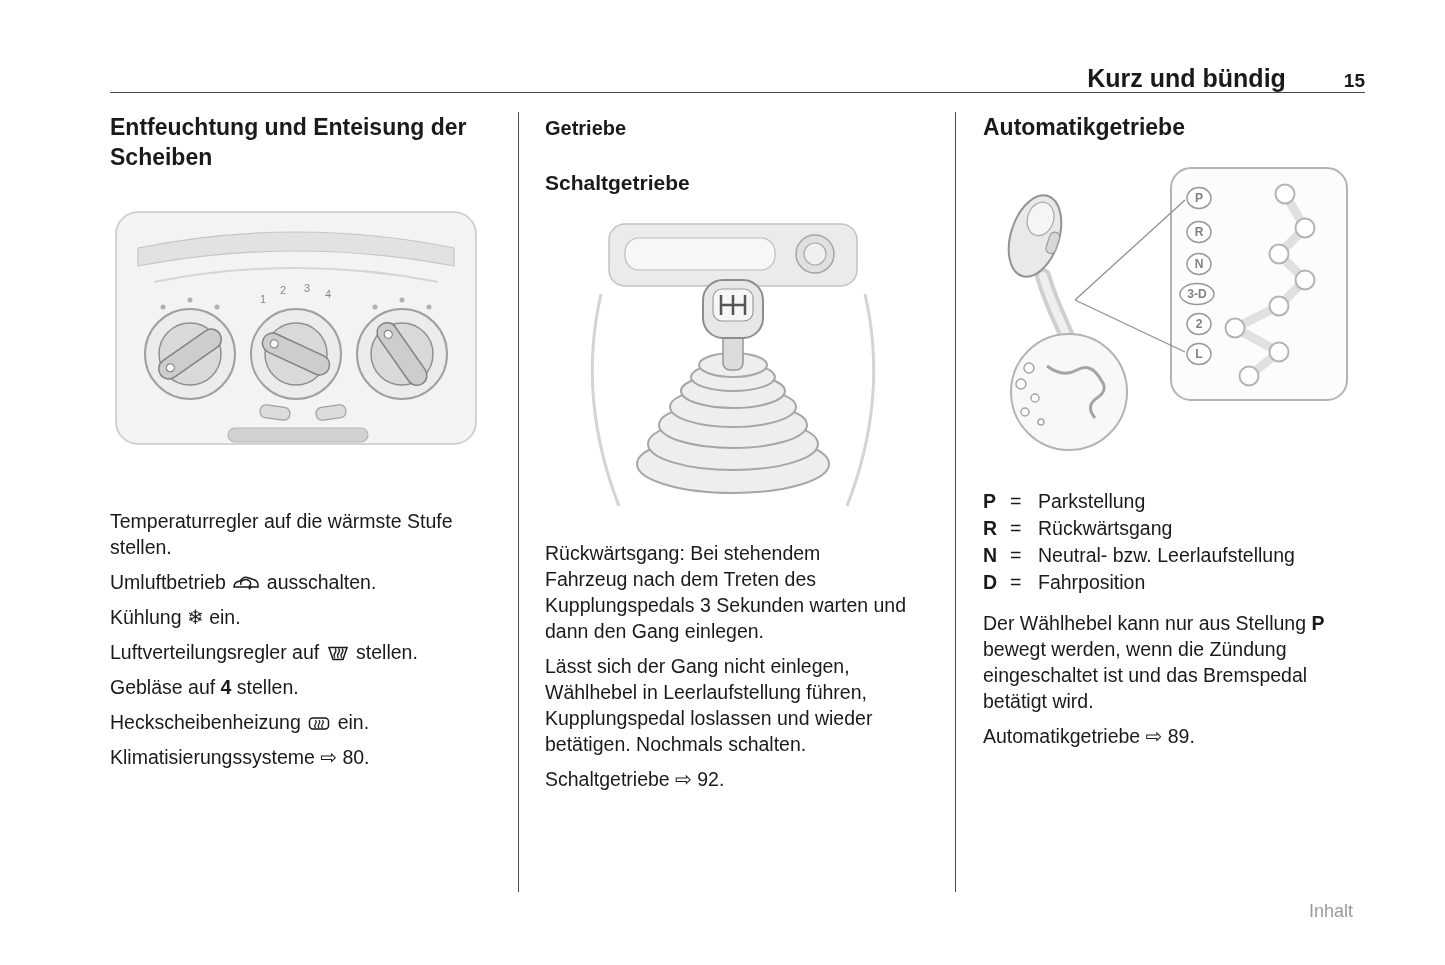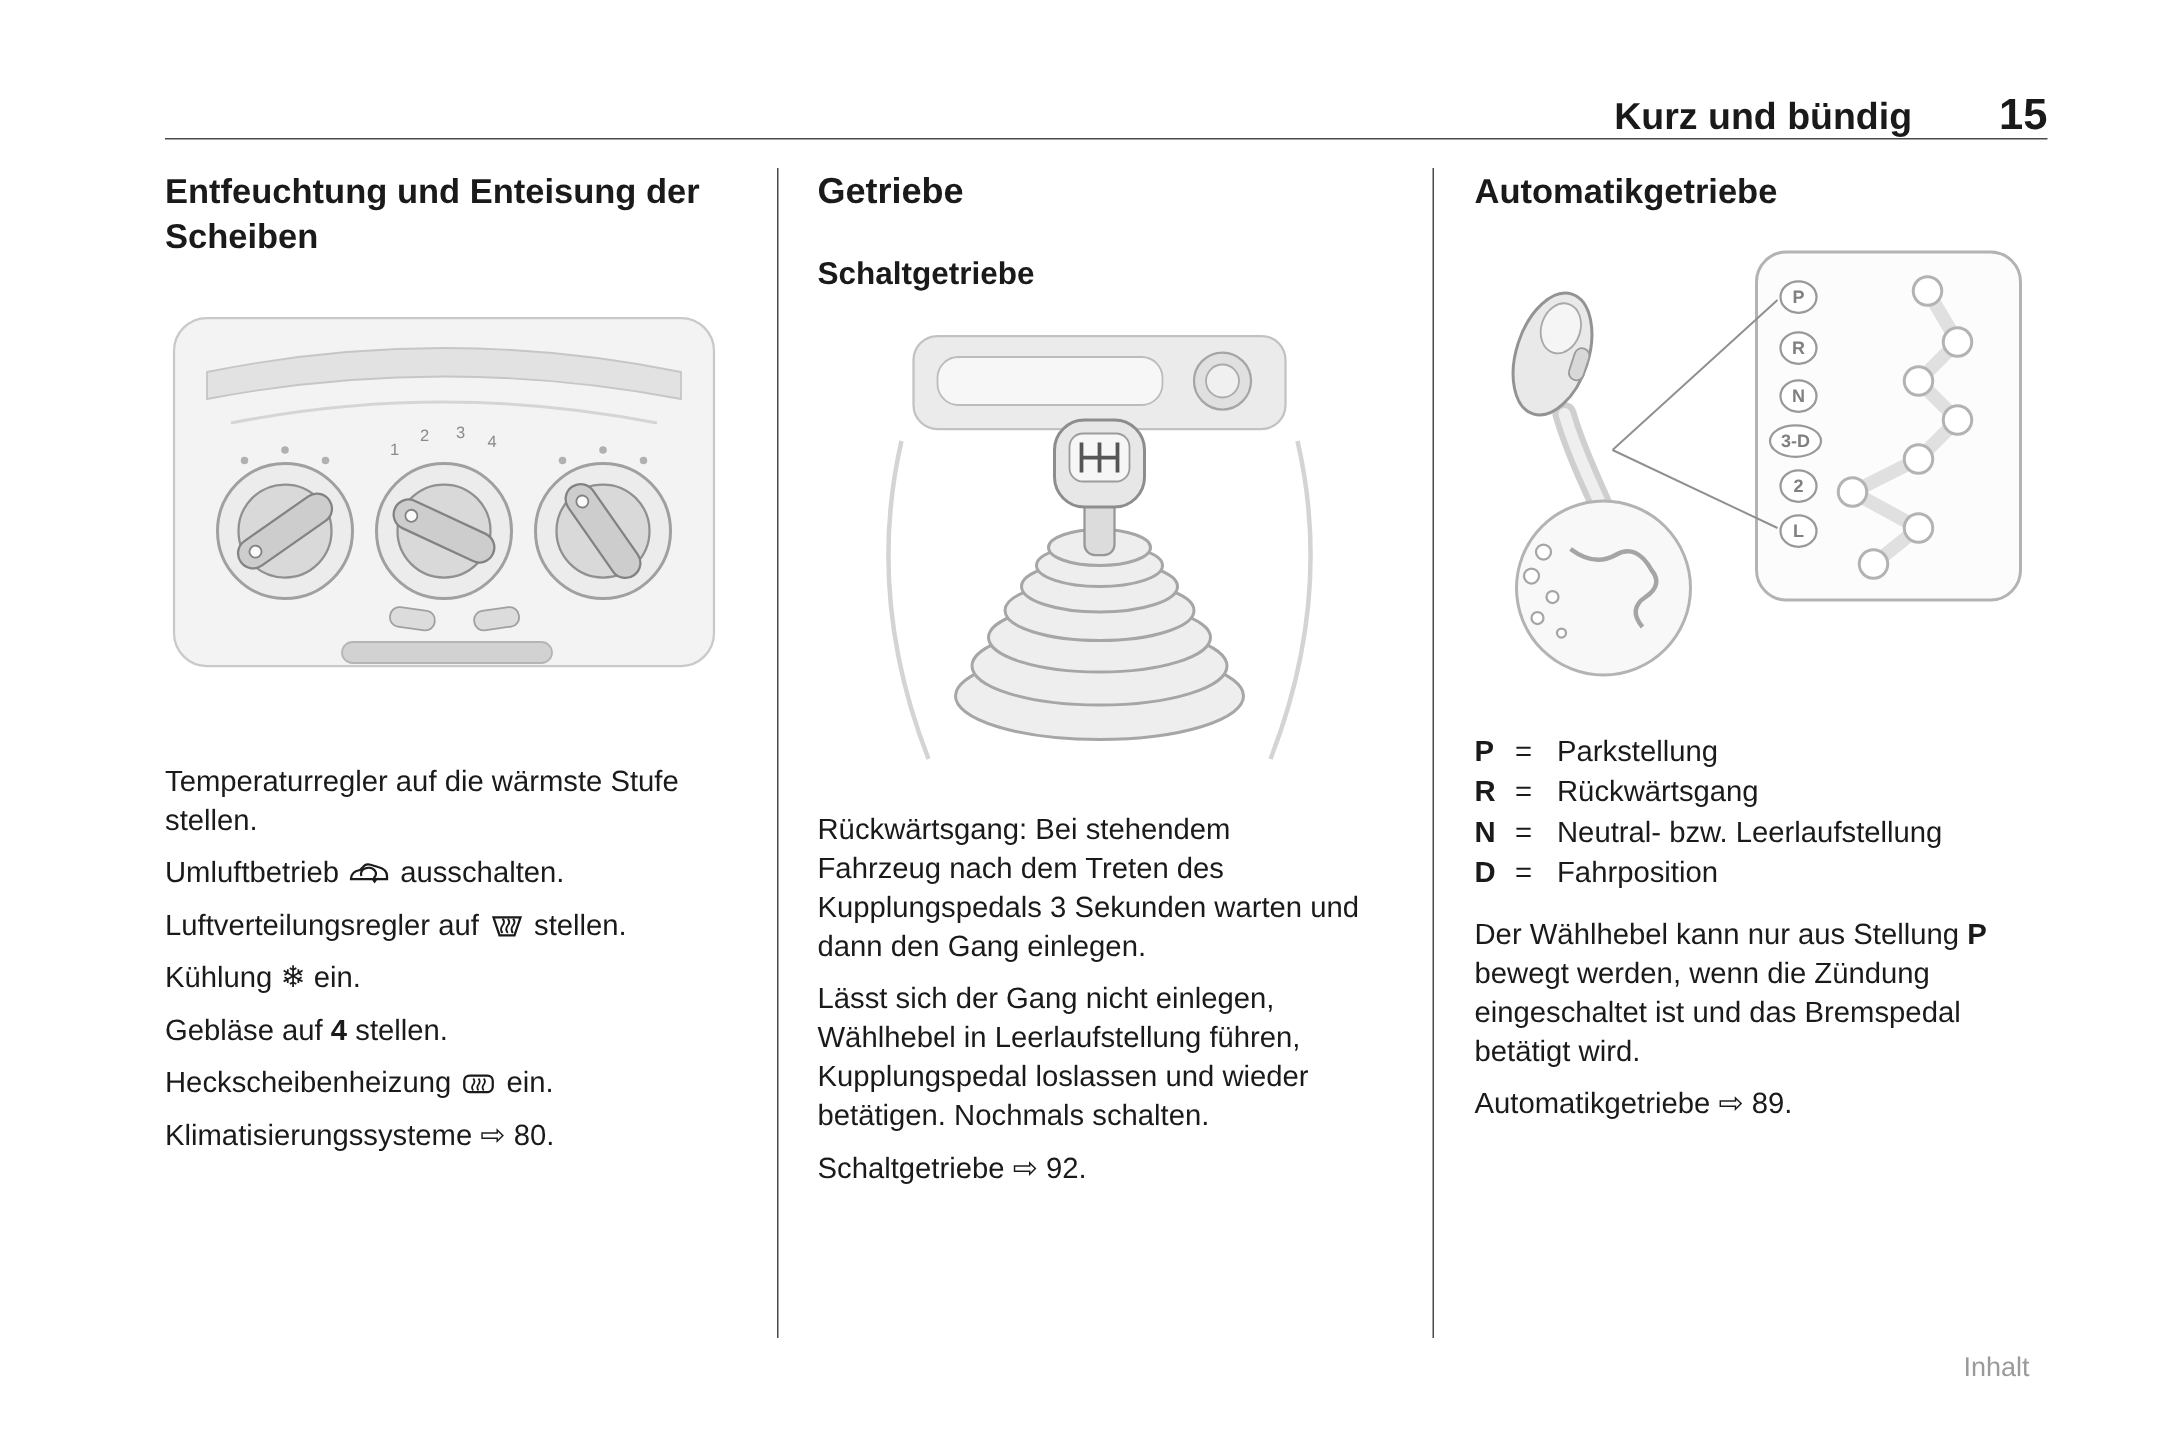--- a/index.html
+++ b/index.html
@@ -3,32 +3,32 @@
 <meta charset="utf-8">
 <style>
   html,body{margin:0;padding:0;}
   body{
     width:1445px;height:965px;position:relative;background:#ffffff;
     font-family:"Liberation Sans", sans-serif;color:#1a1a1a;overflow:hidden;
   }
   
   .page-header{position:absolute;top:36px;right:80px;display:flex;align-items:baseline;gap:58px;}
   .section-title{font-size:25px;font-weight:bold;margin-top:28px;}
-  .page-number{font-size:29px;font-weight:bold;}
+  .page-number{font-size:19px;font-weight:bold;}
   .header-rule{position:absolute;left:110px;right:80px;top:92px;height:1px;background:#4a4a4a;}
   .vsep{position:absolute;top:112px;height:780px;width:1px;background:#4a4a4a;}
   .vsep.sep1{left:518px;}
   .vsep.sep2{left:955px;}
   
   .col{position:absolute;top:112px;}
   .col1{left:110px;width:382px;}
   .col2{left:545px;width:388px;}
   .col3{left:983px;width:382px;}
   .col-h{font-size:23px;line-height:30px;font-weight:bold;margin:0;}
-  .big-h{font-size:24px;line-height:32px;font-weight:bold;margin:0;}
+  .big-h{font-size:20px;line-height:32px;font-weight:bold;margin:0;}
   .sub-h{font-size:21px;line-height:26px;font-weight:bold;margin:26px 0 0 0;}
   .figure{display:block;}
   .fig1{margin-top:30px;}
   .fig2{margin-top:22px;margin-left:12px;}
   .fig3{margin-top:18px;}
   .textblock{margin-top:54px;width:360px;}
   .textblock2{margin-top:30px;width:362px;}
   .textblock3{width:362px;}
   .line,.para{font-size:19.5px;line-height:26px;margin:0 0 9px 0;}
   .glyph-icon{font-size:20px;}
@@ -110,29 +110,29 @@
       <span>Temperaturregler auf die wärmste Stufe stellen.</span>
     </p>
     <p class="line">
       <span>Umluftbetrieb </span><svg class="icon-svg" width="30" height="18" viewBox="0 0 30 18">
           <path d="M3,13 Q3,8 9,7 L12,4 Q13.5,3 16,3.5 L21,5 Q27,6.5 27,11 L27,13 Z" fill="none" stroke="#1a1a1a" stroke-width="1.5"></path>
           <path d="M10,11 a5,4 0 1 1 8,1.5" fill="none" stroke="#1a1a1a" stroke-width="1.5"></path>
           <path d="M17,13.5 l4.5,-1.5 l-2.8,4 z" fill="#1a1a1a"></path>
         </svg><span> ausschalten.</span>
     </p>
     <p class="line">
+      <span>Kühlung </span><span class="glyph-icon">❄</span><span> ein.</span>
+    </p>
+    <p class="line">
       <span>Luftverteilungsregler auf </span><svg class="icon-svg" width="26" height="18" viewBox="0 0 26 18">
           <path d="M4,3.5 L22,3.5 L18,15.5 L8,15.5 Z" fill="none" stroke="#1a1a1a" stroke-width="1.5"></path>
           <path d="M10,14 q-2,-2.5 0,-5 q2,-2.5 0,-4.5" fill="none" stroke="#1a1a1a" stroke-width="1.3"></path>
           <path d="M13.5,14 q-2,-2.5 0,-5 q2,-2.5 0,-4.5" fill="none" stroke="#1a1a1a" stroke-width="1.3"></path>
           <path d="M17,14 q-2,-2.5 0,-5 q2,-2.5 0,-4.5" fill="none" stroke="#1a1a1a" stroke-width="1.3"></path>
         </svg><span> stellen.</span>
-    </p>
-    <p class="line">
-      <span>Kühlung </span><span class="glyph-icon">❄</span><span> ein.</span>
     </p>
     <p class="line">
       <span>Gebläse auf </span><b>4</b><span> stellen.</span>
     </p>
     <p class="line">
       <span>Heckscheibenheizung </span><svg class="icon-svg" width="26" height="17" viewBox="0 0 26 17">
           <rect x="3.5" y="3" width="19" height="11" rx="3.5" fill="none" stroke="#1a1a1a" stroke-width="1.5"></rect>
           <path d="M9.5,13 q-1.6,-2 0,-4 q1.6,-2 0,-4" fill="none" stroke="#1a1a1a" stroke-width="1.2"></path>
           <path d="M13,13 q-1.6,-2 0,-4 q1.6,-2 0,-4" fill="none" stroke="#1a1a1a" stroke-width="1.2"></path>
           <path d="M16.5,13 q-1.6,-2 0,-4 q1.6,-2 0,-4" fill="none" stroke="#1a1a1a" stroke-width="1.2"></path>

